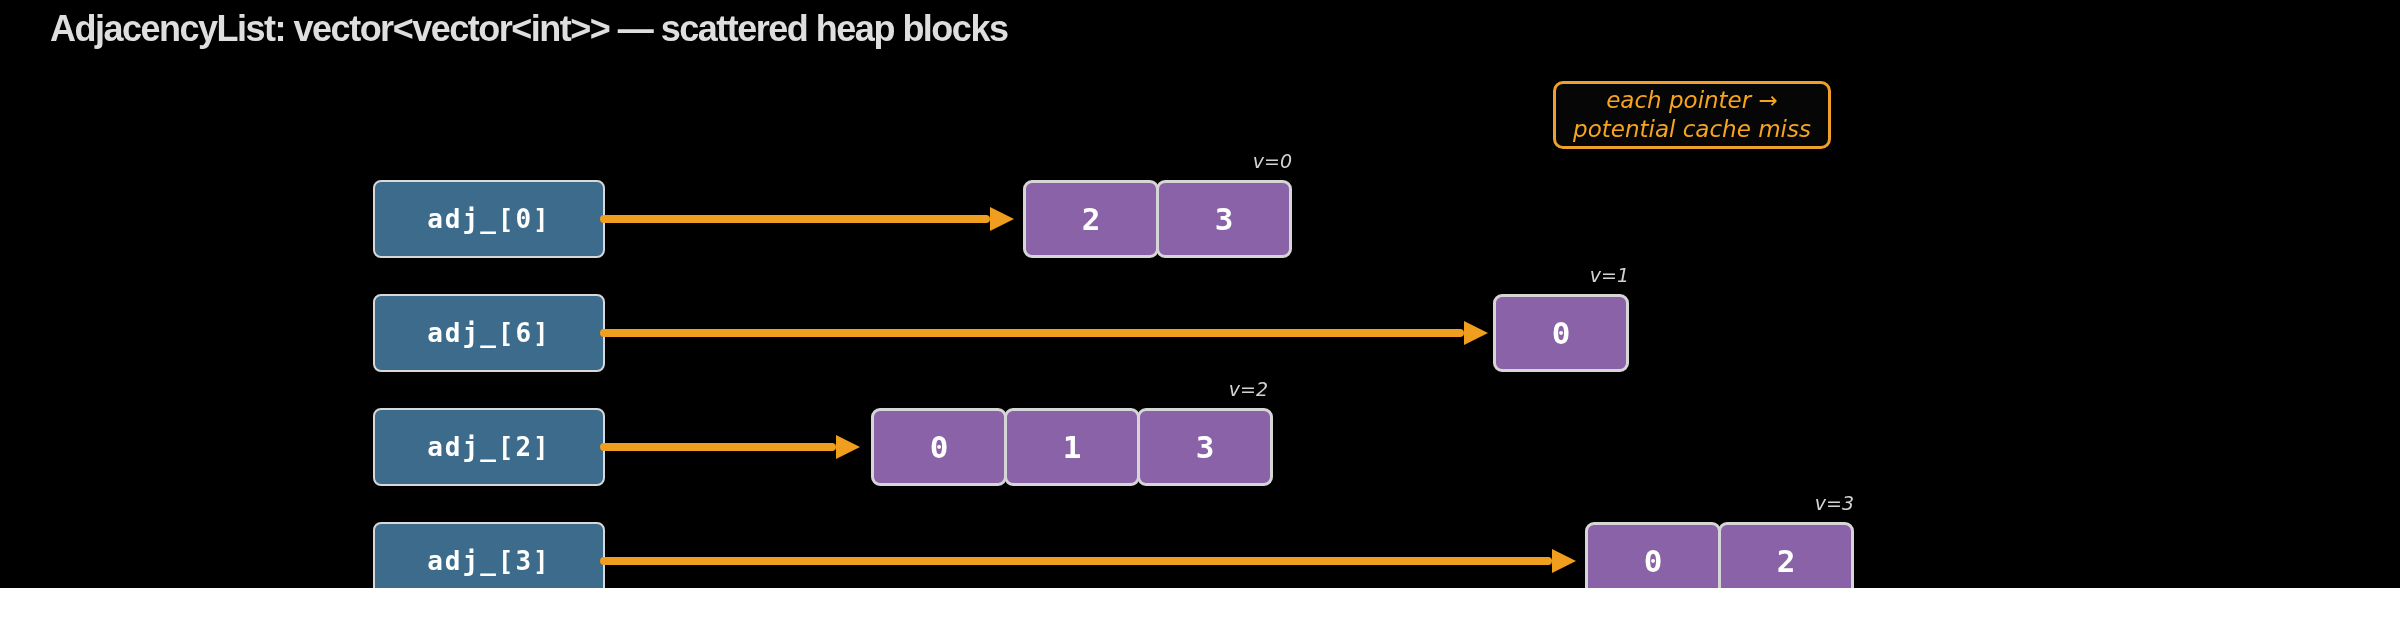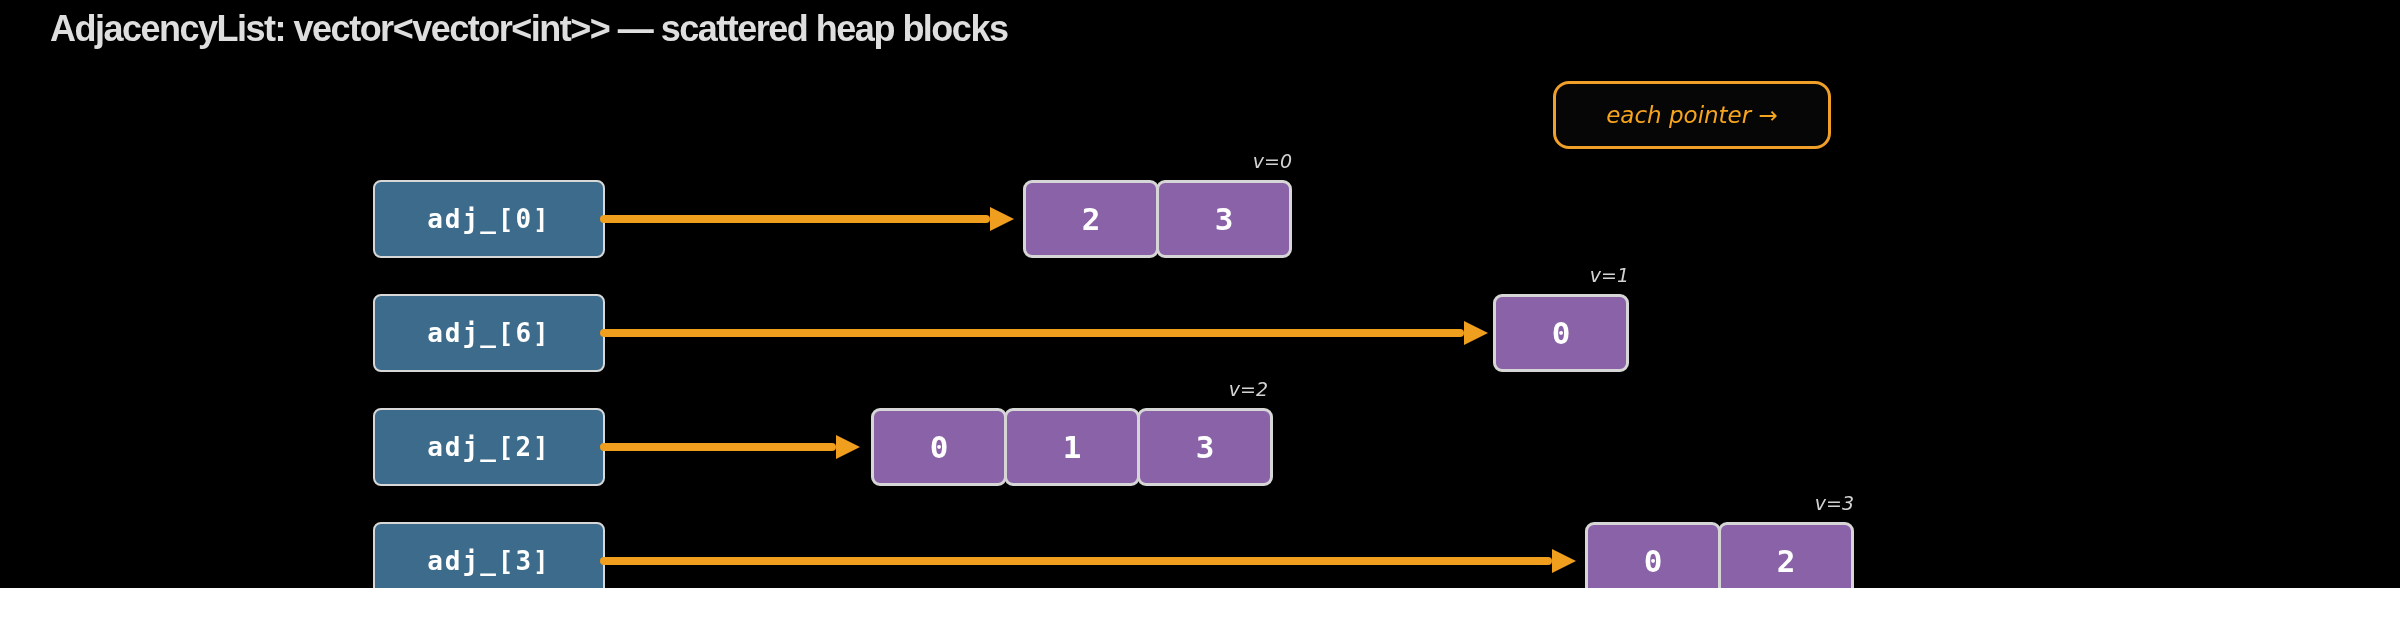--- a/index.html
+++ b/index.html
@@ -28,21 +28,21 @@
   
   .note-box {
     position: absolute;
     left: 1553px;
     top: 81px;
     width: 278px;
     height: 68px;
     box-sizing: border-box;
     background: #060606;
     border: 3px solid #f0a028;
-    border-radius: 16px;
+    border-radius: 10px;
     display: flex;
     flex-direction: column;
     align-items: center;
     justify-content: center;
     box-shadow: 2px 2px 2px rgba(0,0,0,0.25);
   }
   .note-line {
     font-family: "DejaVu Sans", sans-serif;
     font-style: italic;
     font-size: 23px;
@@ -147,20 +147,21 @@
 </style>
 </head>
 <body>
 
 <div id="canvas">
 
   <div class="page-title">AdjacencyList: vector&lt;vector&lt;int&gt;&gt; — scattered heap blocks</div>
 
   <div class="note-box">
     <div class="note-line">each pointer →</div>
+    <div class="note-line">potential cache miss</div>
   </div>
 
   <div class="row r1">
     <div class="adj-box">
       <span class="adj-label">adj_[0]</span>
     </div>
     <div class="arrow"></div>
     <div class="v-label">v=0</div>
     <div class="block">
       <div class="cell">2</div>

